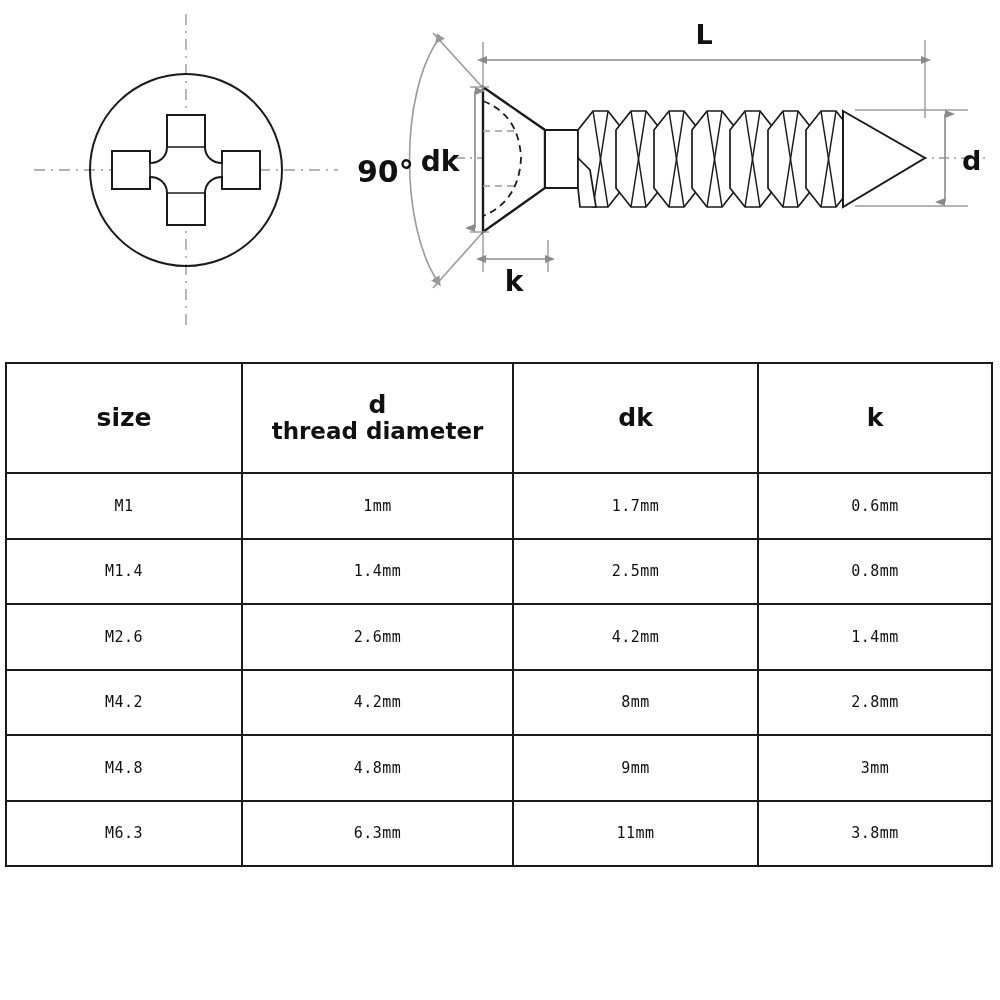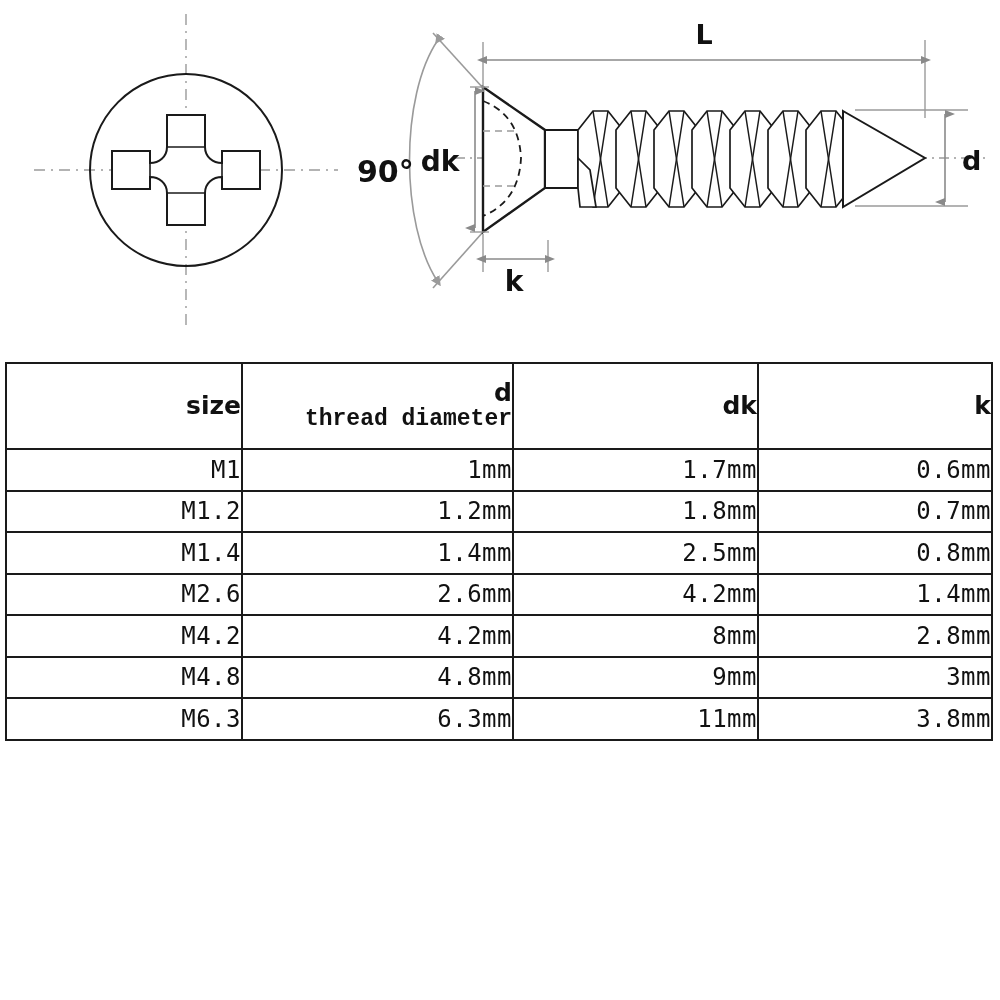--- a/index.html
+++ b/index.html
@@ -20,38 +20,38 @@
     position:absolute;left:5px;top:362px;width:986px;
   }
   table.spec{
     border-collapse:collapse;
     width:986px;
     table-layout:fixed;
     background:#fff;
   }
   table.spec th, table.spec td{
     border:2px solid #1a1a1a;
-    text-align:right;
+    text-align:center;
     vertical-align:middle;
-    padding:0;
+    padding:12px;
   }
   table.spec thead th{
     height:84px;
     font-family:"DejaVu Sans",sans-serif;
     font-weight:bold;
     font-size:23px;
     color:#111;
     line-height:1.12;
   }
   table.spec thead th .hdr-main{display:block;font-size:25px;}
-  table.spec thead th .hdr-sub{display:block;font-size:23px;font-family:Liberation Mono, monospace;}
+  table.spec thead th .hdr-sub{display:block;font-size:23px;}
   table.spec tbody td{
     height:39.5px;
     font-family:"DejaVu Sans Mono","Liberation Mono",monospace;
-    font-size:24px;
+    font-size:15px;
     color:#111;
     letter-spacing:0.5px;
     white-space:nowrap;
     border-radius:15px;
   }
   col.c-size{width:236px;}
   col.c-d{width:271px;}
   col.c-dk{width:245px;}
   col.c-k{width:234px;}
 </style>
@@ -202,26 +202,20 @@
       </tr>
     </thead>
     <tbody id="spec-body">
         <tr>
           <td>M1</td>
           <td>1mm</td>
           <td>1.7mm</td>
           <td>0.6mm</td>
         </tr>
         <tr>
-          <td>M1.2</td>
-          <td>1.2mm</td>
-          <td>1.8mm</td>
-          <td>0.7mm</td>
-        </tr>
-        <tr>
           <td>M1.4</td>
           <td>1.4mm</td>
           <td>2.5mm</td>
           <td>0.8mm</td>
         </tr>
         <tr>
           <td>M2.6</td>
           <td>2.6mm</td>
           <td>4.2mm</td>
           <td>1.4mm</td>

